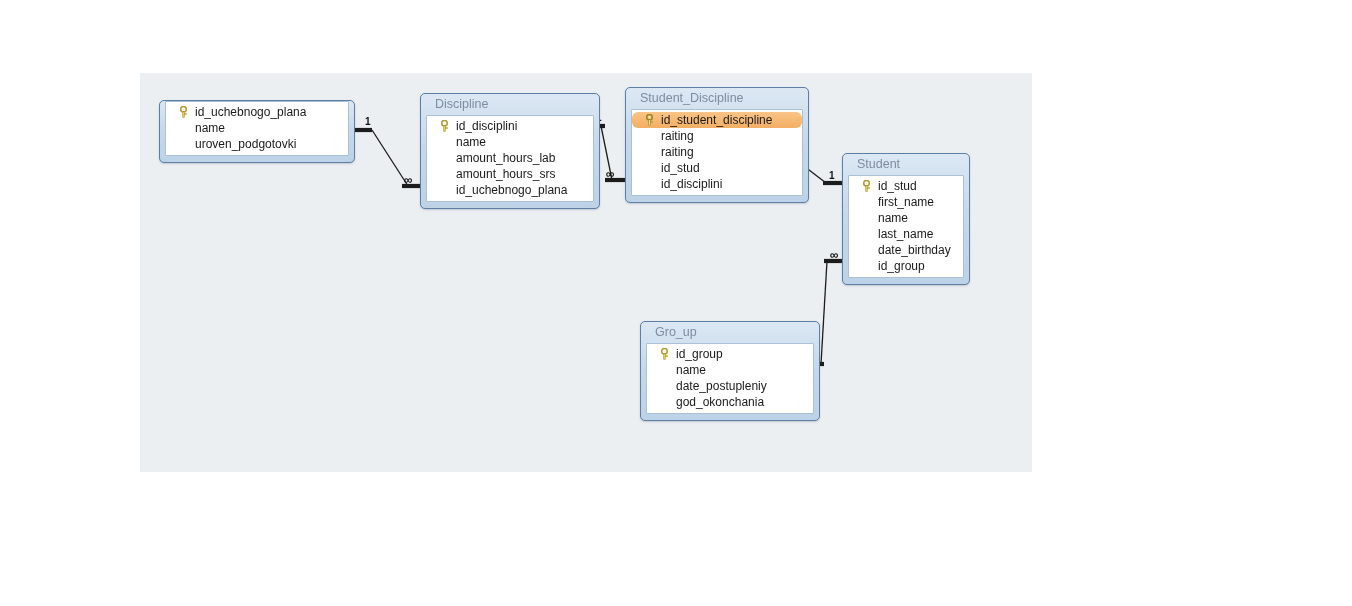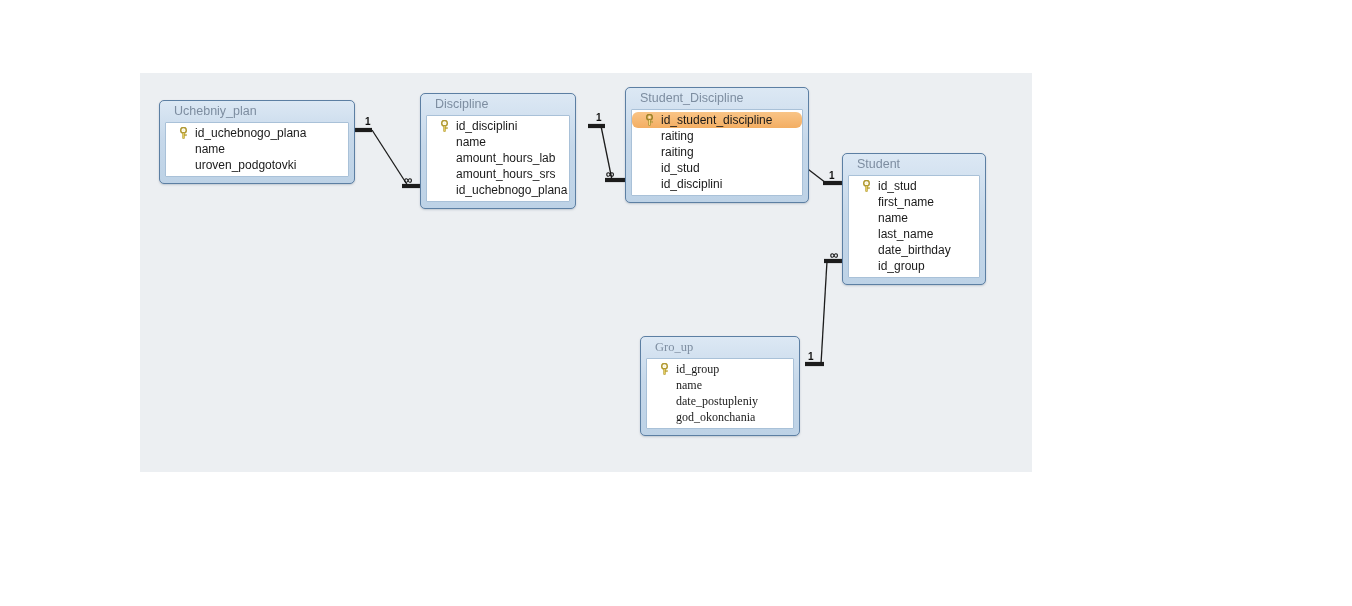--- a/index.html
+++ b/index.html
@@ -100,24 +100,24 @@
   .key-icon {
     position: absolute;
     left: 12px;
     top: 2px;
     width: 11px;
     height: 12px;
   }
 
   
   #tbl-uchebniy_plan { left: 19px;  top: 27px;  width: 196px; }
-  #tbl-discipline    { left: 280px; top: 20px;  width: 156px; }
+  #tbl-discipline    { left: 280px; top: 20px;  width: 180px; }
   #tbl-student_discipline { left: 485px; top: 14px; width: 184px; }
-  #tbl-student       { left: 702px; top: 80px;  width: 144px; }
-  #tbl-gro_up        { left: 500px; top: 263px; width: 160px; font-family: Liberation Serif, serif; }
+  #tbl-student       { left: 702px; top: 80px;  width: 128px; }
+  #tbl-gro_up        { left: 500px; top: 248px; width: 180px; }
 </style>
 </head>
 <body>
 
 <div id="canvas">
 
   <svg id="links" viewBox="0 0 892 399" width="892" height="399">
 
     <g>
       <line class="link-stub" x1="215" y1="57" x2="232" y2="57"></line>
@@ -146,21 +146,20 @@
     <g>
       <line class="link-stub" x1="684" y1="188" x2="702" y2="188"></line>
       <line class="link-line" x1="687" y1="188" x2="681" y2="291"></line>
       <line class="link-stub" x1="665" y1="291" x2="684" y2="291"></line>
       <text class="card-inf" x="690" y="186">∞</text>
       <text class="card-label" x="668" y="287">1</text>
     </g>
   </svg>
 
   <div class="tbl" id="tbl-uchebniy_plan">
-    <div class="tbl-head">Uchebniy_plan</div>
     <div class="tbl-body">
       <div class="fld pk">
         <svg class="key-icon" viewBox="0 0 11 12">
           <circle cx="5.5" cy="3.2" r="2.8" fill="none" stroke="#b29a33" stroke-width="1.5"></circle>
           <circle cx="5.5" cy="3.2" r="1" fill="#fdf3c0"></circle>
           <rect x="4.7" y="5.4" width="1.7" height="6.2" fill="#e3cb5e" stroke="#b29a33" stroke-width="0.6"></rect>
           <rect x="6.3" y="7.6" width="2" height="1.2" fill="#e3cb5e" stroke="#b29a33" stroke-width="0.5"></rect>
         </svg>
         <span>id_uchebnogo_plana</span>
       </div>

